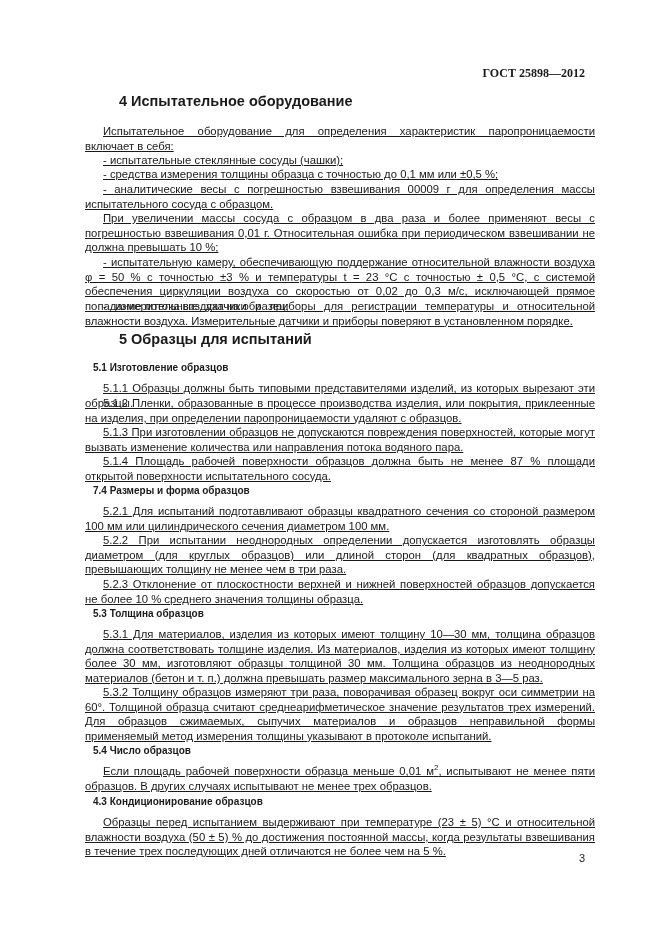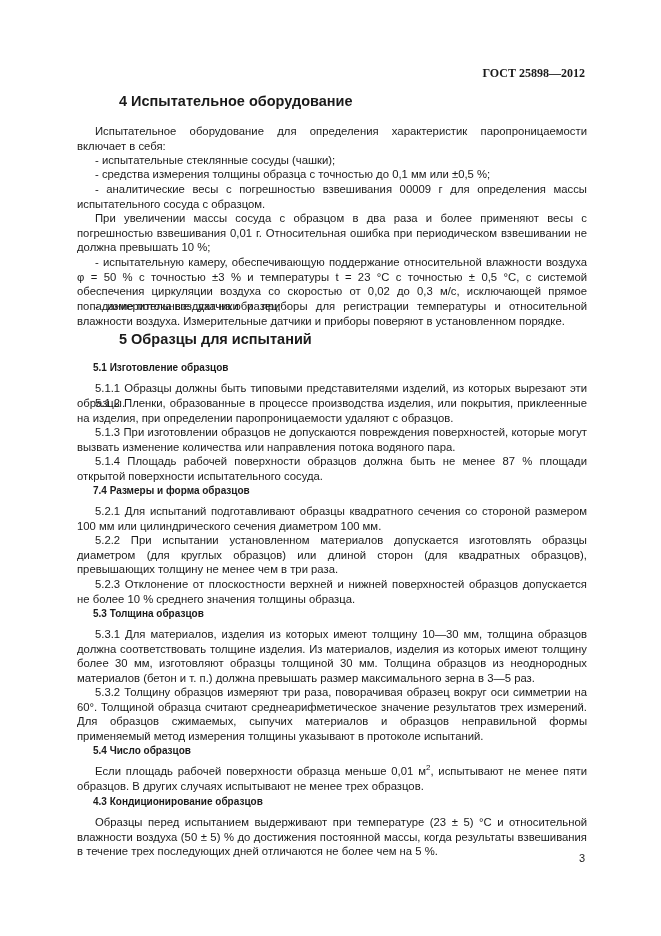--- a/index.html
+++ b/index.html
@@ -2,22 +2,22 @@
 <html><head>
 <meta charset="utf-8">
 <style>
   html, body { margin: 0; padding: 0; background: #ffffff; }
   body { width: 661px; height: 936px; position: relative; overflow: hidden;
          font-family: "Liberation Sans", sans-serif; color: #1a1a1a; }
   .page { position: absolute; left: 75px; top: 0; width: 510px; }
   .header { position: absolute; top: 66px; right: 76px; font-weight: bold; font-size: 12px; font-family: Liberation Serif, serif; }
   .h1 { position: absolute; left: 0; font-weight: bold; font-size: 14.5px; margin-left: 44px; }
   .h2 { position: absolute; left: 18px; font-weight: bold; font-size: 10px; }
-  .p { position: absolute; left: 2px; width: 510px; font-size: 11.3px; line-height: 14.6px;
-       text-align: justify; text-indent: 18px; }
+  .p { position: absolute; left: 10px; width: 510px; font-size: 11.3px; line-height: 14.6px;
+       text-align: justify; text-indent: 18px; text-decoration: underline; }
   .pagenum { position: absolute; right: 76px; top: 852px; font-size: 11px; }
   sup { font-size: 8px; line-height: 0; }
 </style>
 </head>
 <body>
 
 <div class="header">ГОСТ 25898—2012</div>
 
 <div class="page">
   <div class="h1" style="top:93px">4  Испытательное оборудование</div>
@@ -32,21 +32,21 @@
   <div class="h1" style="top:331px">5  Образцы для испытаний</div>
 
   <div class="h2" style="top:362px">5.1  Изготовление образцов</div>
   <div class="p" style="top:381px">5.1.1  Образцы должны быть типовыми представителями изделий, из которых вырезают эти образцы.</div>
   <div class="p" style="top:396px">5.1.2  Пленки, образованные в процессе производства изделия, или покрытия, приклеенные на изделия, при определении паропроницаемости удаляют с образцов.</div>
   <div class="p" style="top:425px">5.1.3  При изготовлении образцов не допускаются повреждения поверхностей, которые могут вызвать изменение количества или направления потока водяного пара.</div>
   <div class="p" style="top:454px">5.1.4  Площадь рабочей поверхности образцов должна быть не менее 87 % площади открытой поверхности испытательного сосуда.</div>
 
   <div class="h2" style="top:485px">7.4  Размеры и форма образцов</div>
   <div class="p" style="top:504px">5.2.1  Для испытаний подготавливают образцы квадратного сечения со стороной размером 100 мм или цилиндрического сечения диаметром 100 мм.</div>
-  <div class="p" style="top:533px">5.2.2  При испытании установленном материалов допускается изготовлять образцы диаметром (для круглых образцов) или длиной сторон (для квадратных образцов), превышающих толщину не менее чем в три раза.</div>
+  <div class="p" style="top:533px">5.2.2  При испытании неоднородных определении допускается изготовлять образцы диаметром (для круглых образцов) или длиной сторон (для квадратных образцов), превышающих толщину не менее чем в три раза.</div>
   <div class="p" style="top:577px">5.2.3  Отклонение от плоскостности верхней и нижней поверхностей образцов допускается не более 10 % среднего значения толщины образца.</div>
 
   <div class="h2" style="top:608px">5.3  Толщина образцов</div>
   <div class="p" style="top:627px">5.3.1  Для материалов, изделия из которых имеют толщину 10—30 мм, толщина образцов должна соответствовать толщине изделия. Из материалов, изделия из которых имеют толщину более 30 мм, изготовляют образцы толщиной 30 мм. Толщина образцов из неоднородных материалов (бетон и т. п.) должна превышать размер максимального зерна в 3—5 раз.</div>
   <div class="p" style="top:685px">5.3.2  Толщину образцов измеряют три раза, поворачивая образец вокруг оси симметрии на 60°. Толщиной образца считают среднеарифметическое значение результатов трех измерений. Для образцов сжимаемых, сыпучих материалов и образцов неправильной формы применяемый метод измерения толщины указывают в протоколе испытаний.</div>
 
   <div class="h2" style="top:745px">5.4  Число образцов</div>
   <div class="p" style="top:764px"><span>Если площадь рабочей поверхности образца меньше 0,01 м</span><sup>2</sup><span>, испытывают не менее пяти образцов. В других случаях испытывают не менее трех образцов.</span></div>
 
   <div class="h2" style="top:796px">4.3  Кондиционирование образцов</div>

